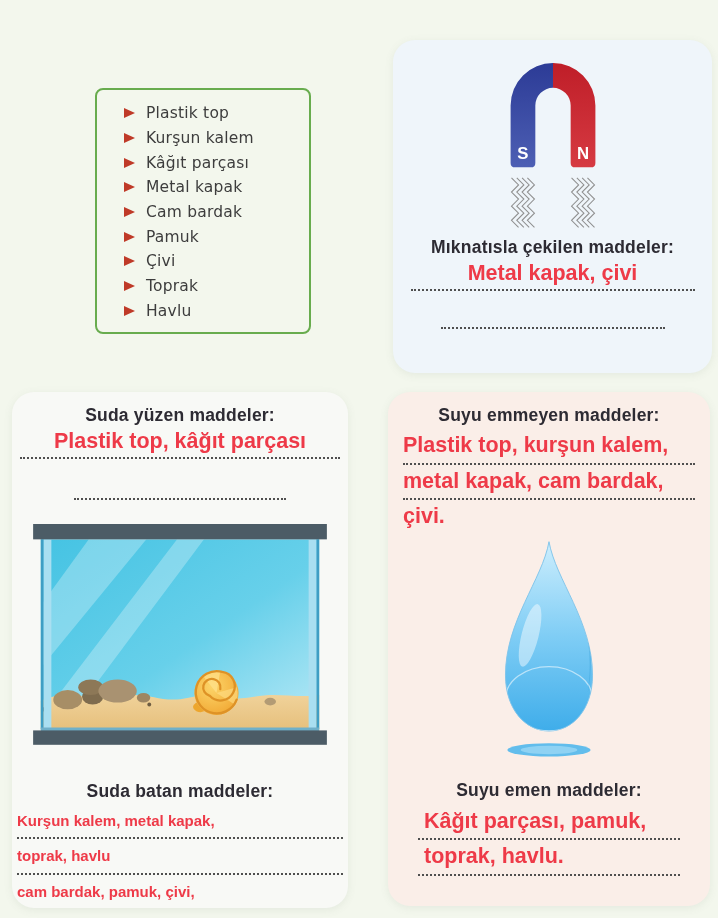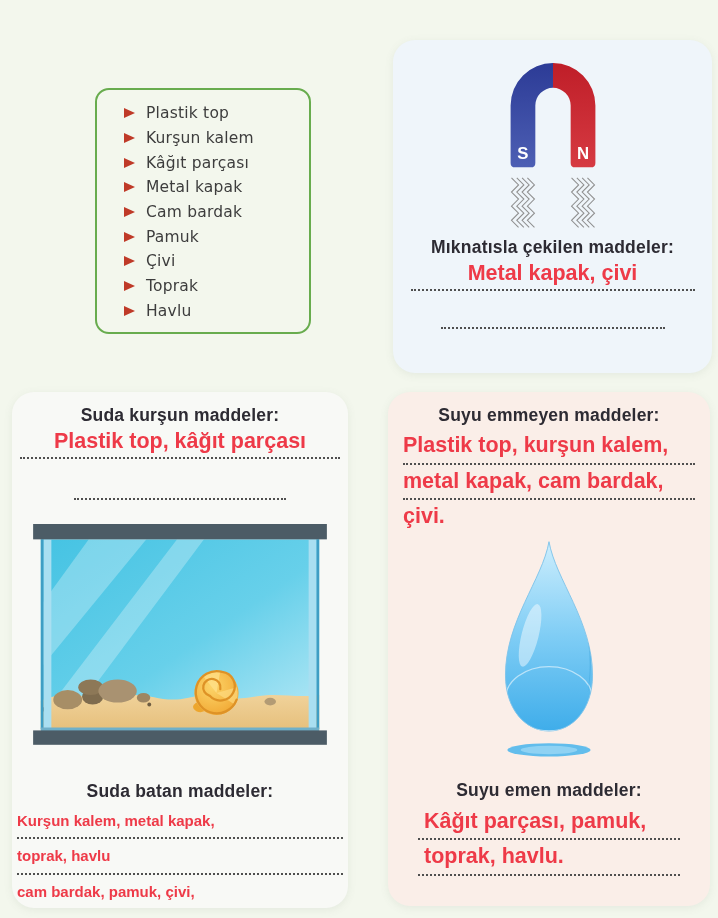--- a/index.html
+++ b/index.html
@@ -4,21 +4,21 @@
 <style>
   html,body{margin:0;padding:0;}
   .page{
     position:relative;width:718px;height:918px;overflow:hidden;
     background:var(--page-bg,#f3f7ed);
     font-family:"Liberation Sans",sans-serif;
   }
   
   .materials-box{
     position:absolute;left:95px;top:88px;width:216px;height:246px;
-    border:2px solid var(--list-border,#68ac4e);border-radius:14px;
+    border:2px solid var(--list-border,#68ac4e);border-radius:8px;
     box-sizing:border-box;background:transparent;
   }
   .materials{list-style:none;margin:11px 0 0 0;padding:0 0 0 27px;}
   .material-item{
     display:flex;align-items:center;gap:11px;height:24.7px;
     font-family:"DejaVu Sans",sans-serif;font-size:15.5px;color:#3d3d3d;letter-spacing:.2px;
   }
   .tri{
     flex:none;width:0;height:0;
     border-top:5.5px solid transparent;border-bottom:5.5px solid transparent;
@@ -153,21 +153,21 @@
       </g>
     </svg>
     <h3 class="card-title">Mıknatısla çekilen maddeler:</h3>
     <div class="answer-lines center-answers">
         <div class="answer-line">Metal kapak, çivi</div>
       </div>
     <div class="blank-line magnet-blank"></div>
   </section>
 
   <section class="card float-card">
-    <h3 class="card-title">Suda kurşun maddeler:</h3>
+    <h3 class="card-title">Suda yüzen maddeler:</h3>
     <div class="answer-lines center-answers">
         <div class="answer-line">Plastik top, kâğıt parçası</div>
       </div>
     <div class="blank-line float-blank"></div>
 
     <svg class="tank-svg" viewBox="0 0 306 230">
       <defs>
         <linearGradient id="waterG" x1="0" y1="0" x2="1" y2="1">
           <stop offset="0" stop-color="#45c3e3"></stop>
             <stop offset=".55" stop-color="#67d0ea"></stop>

